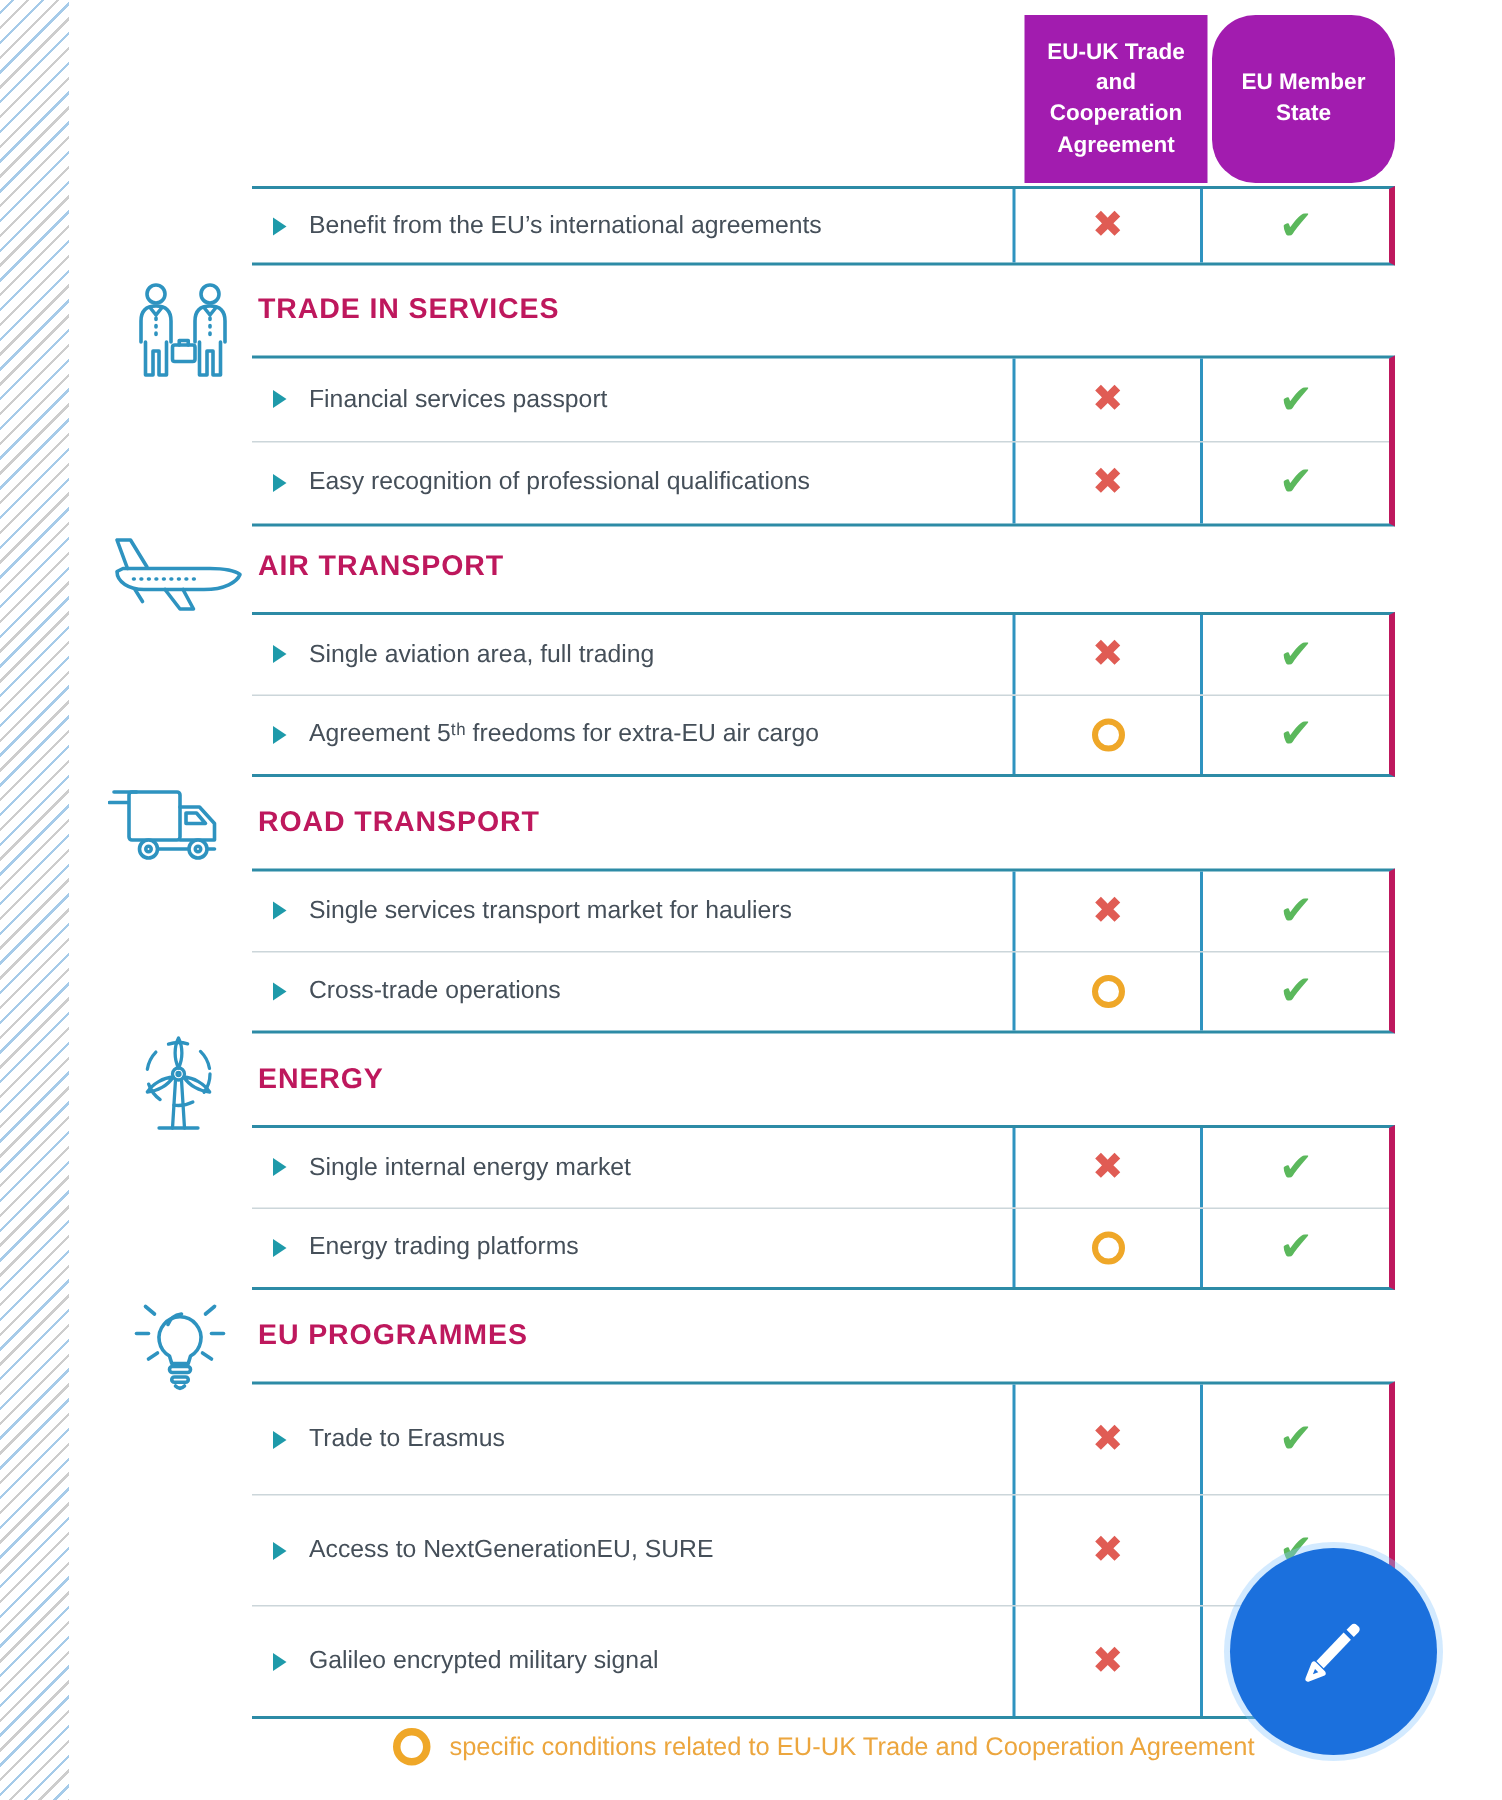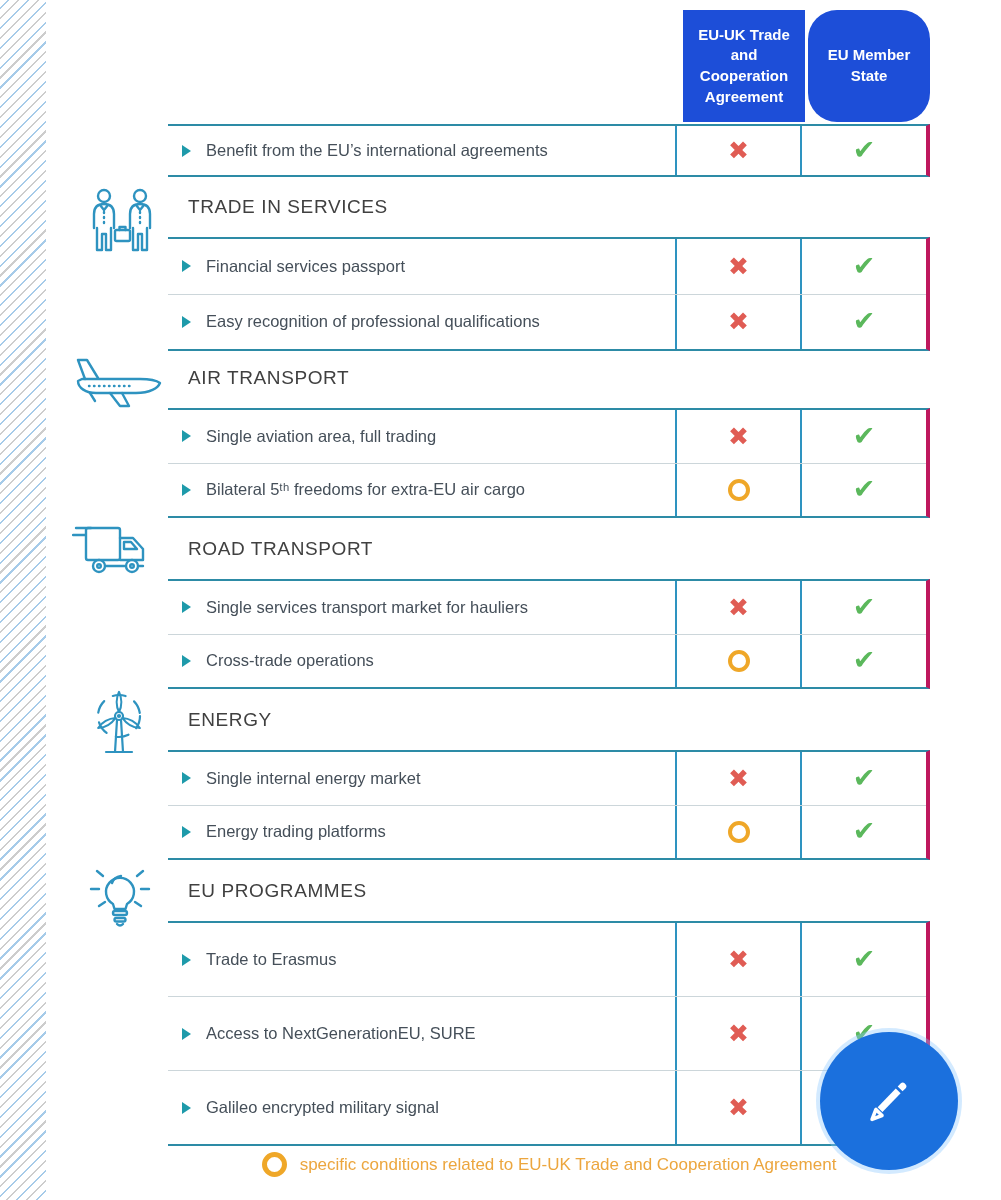--- a/index.html
+++ b/index.html
@@ -8,21 +8,21 @@
 
   
   .stripes{position:absolute;left:0;top:0;width:46px;height:1200px;
     background:repeating-linear-gradient(135deg,
       #ffffff 0px, #ffffff 5.4px,
       #a6cbe9 5.4px, #a6cbe9 7px,
       #ffffff 7px, #ffffff 12.4px,
       #cdcdcd 12.4px, #cdcdcd 14px);}
 
   
-  .hdr{position:absolute;top:10px;height:112px;background:#1d4ed8;color:#ffffff;
+  .hdr{position:absolute;top:10px;height:112px;background:#a21caf;color:#ffffff;
     font-weight:bold;font-size:15px;line-height:1.38;text-align:center;
     display:flex;align-items:center;justify-content:center;box-sizing:border-box;padding:4px 6px;}
   .hdr1{left:683px;width:122px;}
   .hdr2{left:808px;width:122px;border-radius:29px;}
 
   
   .group{position:absolute;left:168px;width:762px;box-sizing:border-box;
     border-top:2px solid #2d8ba6;border-bottom:2px solid #2d8ba6;border-right:4px solid #be185d;
     display:flex;flex-direction:column;}
   .row{flex:1;display:flex;align-items:stretch;min-height:0;}
@@ -35,22 +35,22 @@
   .cell.c2{width:124px;}
 
   
   .mark{display:flex;align-items:center;justify-content:center;}
   .mark-cross::before{content:"\2716";color:#e05c54;font-size:25px;font-weight:bold;line-height:1;}
   .mark-check::before{content:"\2714";color:#5bb85c;font-size:27px;font-weight:bold;line-height:1;}
   .mark-circle::before{content:"";width:14px;height:14px;border:4.5px solid #efa728;border-radius:50%;}
   .mark-none::before{content:"";}
 
   
-  .heading{position:absolute;left:188px;display:flex;align-items:center;
-    color:#404040;font-size:19px;font-weight:normal;letter-spacing:.6px;}
+  .heading{position:absolute;left:172px;display:flex;align-items:center;
+    color:#be185d;font-size:19px;font-weight:bold;letter-spacing:.6px;}
   .h1{top:177px;height:60px;}
   .h2{top:347px;height:61px;}
   .h3{top:518px;height:61px;}
   .h4{top:689px;height:61px;}
   .h5{top:860px;height:61px;}
 
   
   .sicon{position:absolute;}
   .sicon svg{display:block;}
   .i-trade{left:80px;top:188px;}
@@ -157,21 +157,21 @@
       <div class="cell c1">
           <span class="mark mark-cross"></span>
         </div>
       <div class="cell c2">
           <span class="mark mark-check"></span>
         </div>
     </div>
     <div class="row">
       <div class="label-cell">
         <span class="bullet"></span>
-        <span class="label">Bilateral 5ᵗʰ freedoms for extra-EU air cargo</span>
+        <span class="label">Agreement 5ᵗʰ freedoms for extra-EU air cargo</span>
       </div>
       <div class="cell c1">
           <span class="mark mark-circle"></span>
         </div>
       <div class="cell c2">
           <span class="mark mark-check"></span>
         </div>
     </div>
   </div>
 

